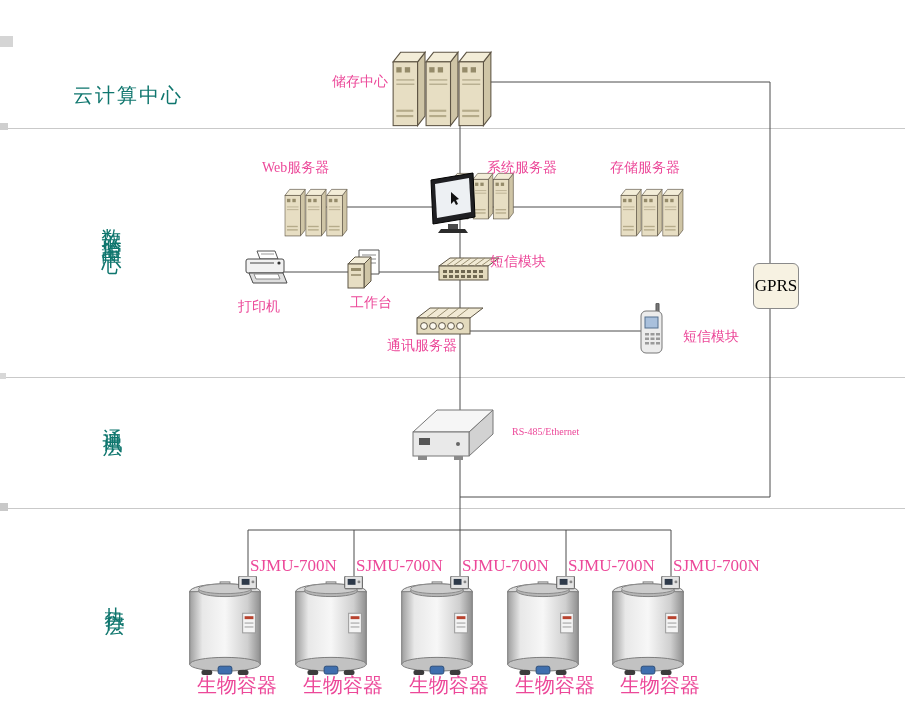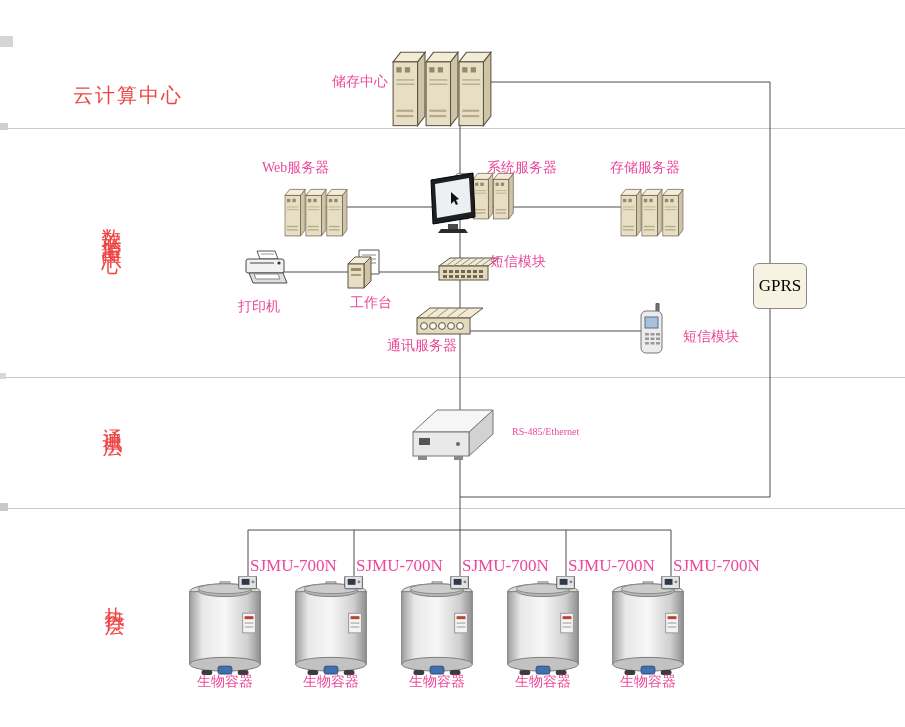--- a/index.html
+++ b/index.html
@@ -5,26 +5,26 @@
   * { margin:0; padding:0; box-sizing:border-box; }
   html,body { background:#ffffff; }
   #stage {
     position:relative; width:905px; height:727px; background:#ffffff;
     font-family:"Liberation Serif","DejaVu Serif",serif; color:#000;
     overflow:hidden;
   }
   svg.overlay { position:absolute; left:0; top:0; display:block; }
   .lbl { position:absolute; white-space:nowrap; line-height:1.15; color:#ec4899; }
   .node-lbl { font-size:14px; }
-  .layer-lbl { font-size:20px; letter-spacing:2px; color:#ef4444; }
+  .layer-lbl { font-size:20px; letter-spacing:2px; color:#0f766e; }
   .vert { writing-mode:vertical-rl; text-orientation:upright; letter-spacing:5px; }
   .model-lbl { font-size:17px; }
-  .tank-lbl { font-size:14px; }
+  .tank-lbl { font-size:20px; }
   #gprs-box {
-    position:absolute; left:753px; top:263px; width:54px; height:46px;
+    position:absolute; left:753px; top:263px; width:46px; height:46px;
     background:#f7f2e2; border:1px solid #8a8a8a; border-radius:6px;
     display:flex; align-items:center; justify-content:center; font-size:17px;
   }
 </style>
 </head>
 <body>
 
 <div id="stage">
 
   <svg class="overlay" width="905" height="727" viewBox="0 0 905 727">

